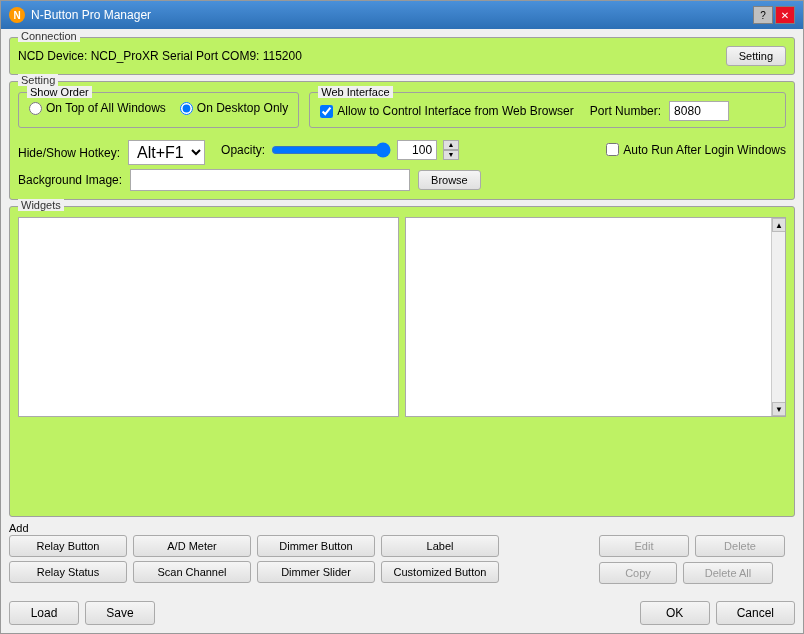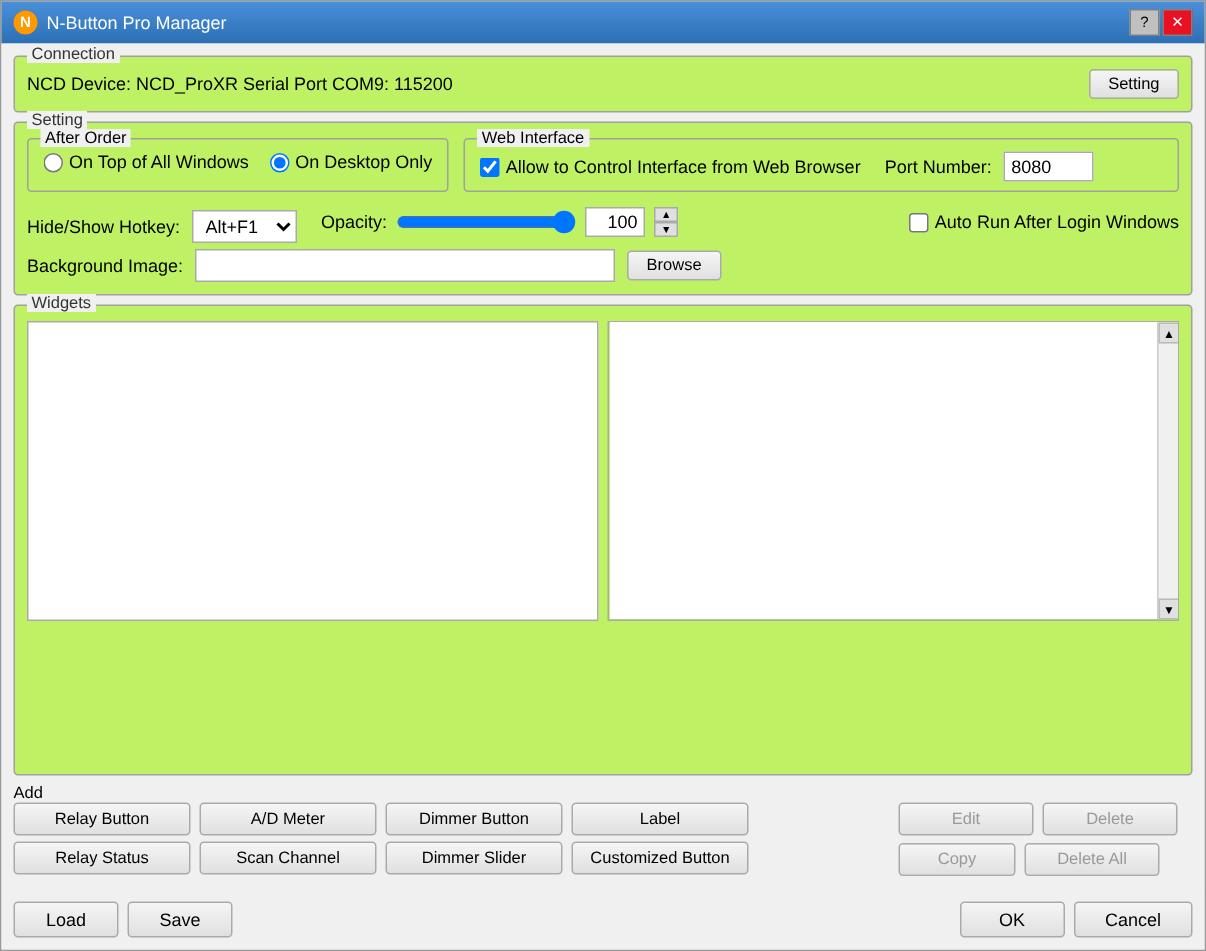--- a/index.html
+++ b/index.html
@@ -174,21 +174,21 @@
     }
     .hotkey-row {
       display: flex;
       align-items: center;
       gap: 8px;
       margin-top: 6px;
     }
     .hotkey-select {
       border: 1px solid #aaa;
       padding: 2px 4px;
-      font-size: 12px;
+      font-size: 16px;
       background: white;
       min-width: 70px;
     }
     .opacity-row {
       display: flex;
       align-items: center;
       gap: 6px;
     }
     input[type=range] {
       width: 120px;
@@ -354,21 +354,21 @@
         <button class="btn">Setting</button>
       </div>
     </div>
 
     <div class="group-box">
       <span class="group-label">Setting</span>
 
       <div class="setting-section">
 
         <div class="show-order-box">
-          <span class="sub-group-label">After Order</span>
+          <span class="sub-group-label">Show Order</span>
           <div class="radio-row">
             <div class="radio-item">
               <input type="radio" name="show_order" style="">
               <span>On Top of All Windows</span>
             </div>
             <div class="radio-item">
               <input type="radio" name="show_order" checked="" style="">
               <span>On Desktop Only</span>
             </div>
           </div>

